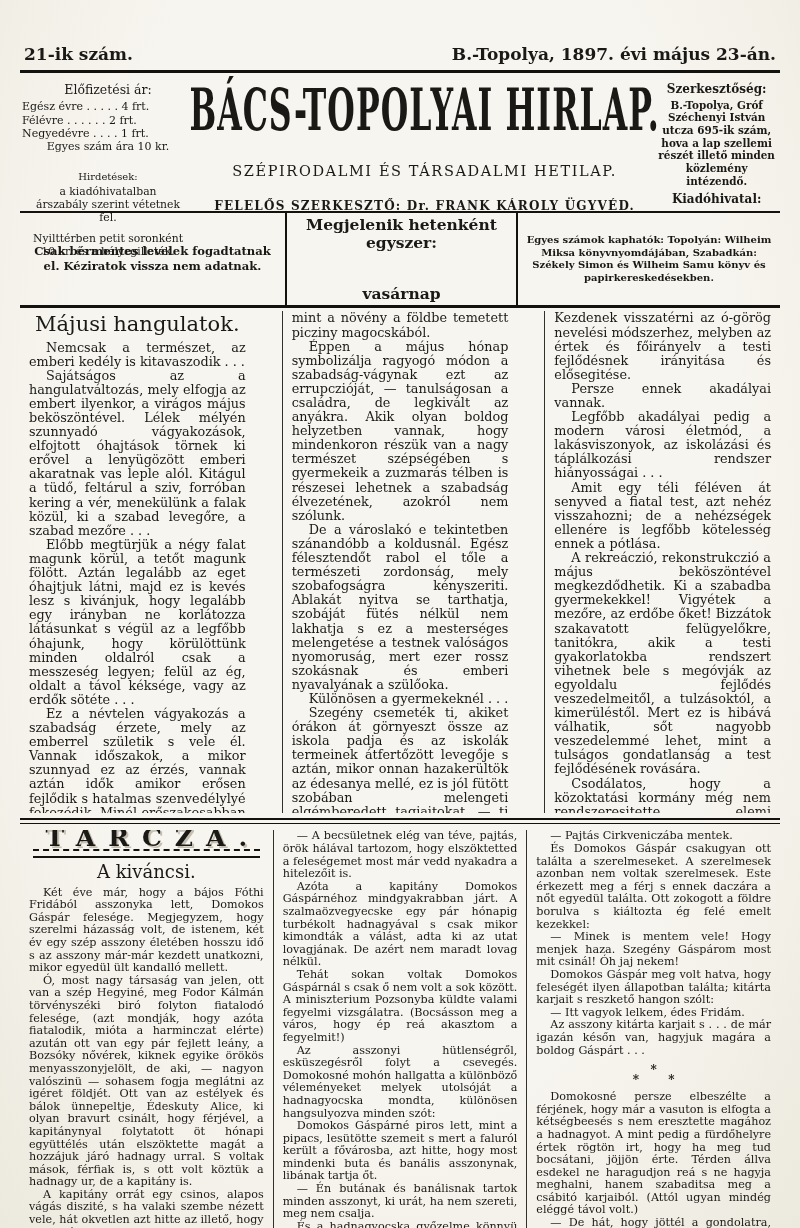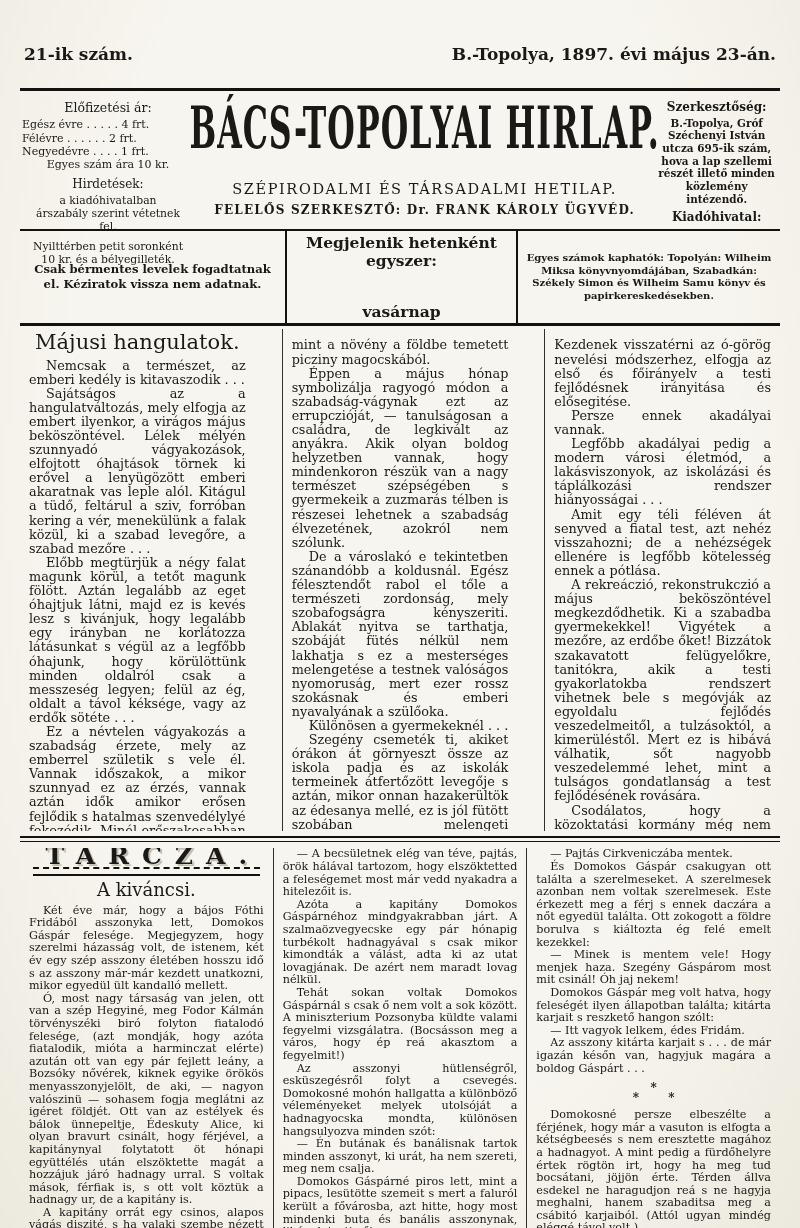--- a/index.html
+++ b/index.html
@@ -6,41 +6,41 @@
   body{
     width:800px;height:1228px;overflow:hidden;
     background:#f3f1ea;color:#1b1916;
     font-family:"DejaVu Serif","Liberation Serif",serif;
     -webkit-font-smoothing:antialiased;
   }
   .page{width:800px;height:1228px;box-sizing:border-box;padding:44px 20px 0;overflow:hidden;
     background:radial-gradient(ellipse at 50% 40%, #f7f5ef 60%, #eceade 100%);}
 
   
-  .topline{display:flex;align-items:baseline;font-weight:bold;font-size:17px;padding:0 4px 24px;}
+  .topline{display:flex;align-items:baseline;font-weight:bold;font-size:17px;padding:0 4px 6px;}
   .topline .l{flex:1;text-align:left;}
   .topline .c{flex:1;text-align:center;}
   .topline .r{flex:1.2;text-align:right;}
   .rule-heavy{border-top:3px solid #14120f;}
 
   
   .masthead{display:flex;padding:8px 2px 2px;height:138px;box-sizing:border-box;}
   .mh-left{width:243px;text-align:center;font-weight:normal;font-size:10.8px;line-height:1.22;}
   .mh-left .hd{font-size:12.5px;margin:1px 0 3px;}
-  .mh-left .hd2{font-size:12px;margin:5px 0 2px;text-align:center;}
+  .mh-left .hd2{font-size:10px;margin:17px 0 2px;text-align:center;}
   .rates{width:172px;margin:0 auto;text-align:left;font-size:11px;}
   .rates div{white-space:nowrap;}
   .rates .ctr{text-align:center;}
   .mh-left .small{padding:0 14px;}
   .mh-left .nyilt{margin-top:7px;padding:0 10px;}
   .mh-center{flex:1;text-align:center;position:relative;padding-top:6px;}
   .mh-title{font-size:31px;font-weight:bold;letter-spacing:1px;white-space:nowrap;
     transform:scale(1.02,1.85);transform-origin:50% 20%;height:62px;}
   .mh-sub{font-size:14.5px;letter-spacing:1.6px;margin-top:14px;white-space:nowrap;}
-  .mh-editor{font-size:12px;letter-spacing:1.2px;margin-top:6px;white-space:nowrap;font-weight:bold;}
+  .mh-editor{font-size:12px;letter-spacing:1.2px;margin-top:20px;white-space:nowrap;font-weight:bold;}
   .mh-right{width:180px;text-align:center;font-weight:bold;font-size:10.4px;line-height:1.22;}
   .mh-right .hd{font-size:12px;margin:1px 0 2px;}
   .mh-right .hd2{font-size:12px;margin:5px 0 2px;}
 
   
   .info-row{display:flex;border-top:2px solid #14120f;border-bottom:3px solid #14120f;
     align-items:stretch;min-height:38px;}
   .info-cell{box-sizing:border-box;padding:3px 8px;font-weight:bold;text-align:center;
     display:flex;flex-direction:column;justify-content:center;}
   .info-left{width:265px;font-size:11.6px;line-height:1.3;}
@@ -50,21 +50,21 @@
 
   
   .cols{display:flex;}
   .col{flex:1;box-sizing:border-box;padding:0 9px;text-align:justify;}
   .col + .col{border-left:1px solid #33302a;}
   .cols-top{height:502px;overflow:hidden;margin-top:3px;gap:27px;}
   .cols-top .col{font-size:12.8px;line-height:14.1px;}
   .cols-bottom{height:452px;overflow:hidden;}
   .cols-bottom .col{font-size:11.2px;line-height:12.6px;}
   p{margin:0;text-indent:17px;}
-  p.noindent{text-indent:0;margin-top:9px;}
+  p.noindent{text-indent:0;}
   .cols-bottom p{text-indent:14px;}
   .article-title{font-size:21px;font-weight:normal;text-align:center;margin:6px 0 9px;}
   .story-title{font-size:18px;font-weight:normal;text-align:center;margin:8px 0 8px;}
 
   .section-divider{height:3px;border-top:2px solid #14120f;border-bottom:1px solid #14120f;margin:5px 0 6px;}
 
   .tarcza{font-size:25px;font-weight:bold;letter-spacing:13px;text-align:center;
     text-shadow:2px 2px 0 #c4bfb0;margin-top:2px;text-indent:13px;}
   .tarcza-rule{height:5px;border-top:2px dashed #14120f;border-bottom:2px solid #14120f;
     width:97%;margin:4px auto 2px;}
@@ -129,21 +129,21 @@
     </div>
     <div class="col">
       <p class="noindent">mint a növény a földbe temetett picziny magocskából.</p>
       <p>Éppen a május hónap symbolizálja ragyogó módon a szabadság-vágynak ezt az errupczióját, — tanulságosan a családra, de legkivált az anyákra. Akik olyan boldog helyzetben vannak, hogy mindenkoron részük van a nagy természet szépségében s gyermekeik a zuzmarás télben is részesei lehetnek a szabadság élvezetének, azokról nem szólunk.</p>
       <p>De a városlakó e tekintetben szánandóbb a koldusnál. Egész félesztendőt rabol el tőle a természeti zordonság, mely szobafogságra kényszeriti. Ablakát nyitva se tarthatja, szobáját fütés nélkül nem lakhatja s ez a mesterséges melengetése a testnek valóságos nyomoruság, mert ezer rossz szokásnak és emberi nyavalyának a szülőoka.</p>
       <p>Különösen a gyermekeknél . . .</p>
       <p>Szegény csemeték ti, akiket órákon át görnyeszt össze az iskola padja és az iskolák termeinek átfertőzött levegője s aztán, mikor onnan hazakerültök az édesanya mellé, ez is jól fütött szobában melengeti elgémberedett tagjaitokat, — ti adjátok meg a legnagyobb árát az emberi czivilizáczió haladásának. Ti adjátok tulnyomó számát annak a szomoru számsornak, melyet halálozási statisztikának nevez a világ.</p>
 
     </div>
     <div class="col">
-      <p class="noindent">Kezdenek visszatérni az ó-görög nevelési módszerhez, elfogja az első és főirányelv a testi fejlődésnek irányitása és elősegitése.</p>
+      <p class="noindent">Kezdenek visszatérni az ó-görög nevelési módszerhez, melyben az értek és főirányelv a testi fejlődésnek irányitása és elősegitése.</p>
       <p>Persze ennek akadályai vannak.</p>
       <p>Legfőbb akadályai pedig a modern városi életmód, a lakásviszonyok, az iskolázási és táplálkozási rendszer hiányosságai . . .</p>
       <p>Amit egy téli féléven át senyved a fiatal test, azt nehéz visszahozni; de a nehézségek ellenére is legfőbb kötelesség ennek a pótlása.</p>
       <p>A rekreáczió, rekonstrukczió a május beköszöntével megkezdődhetik. Ki a szabadba gyermekekkel! Vigyétek a mezőre, az erdőbe őket! Bizzátok szakavatott felügyelőkre, tanitókra, akik a testi gyakorlatokba rendszert vihetnek bele s megóvják az egyoldalu fejlődés veszedelmeitől, a tulzásoktól, a kimerüléstől. Mert ez is hibává válhatik, sőt nagyobb veszedelemmé lehet, mint a tulságos gondatlanság a test fejlődésének rovására.</p>
       <p>Csodálatos, hogy a közoktatási kormány még nem rendszeresitette elemi iskoláinkban az ugynevezett játéknapokat. A hét egy egész napját, vagy akár két délutánját is czélszerü volna rendszeres tornajátékokra forditani, még pedig nem az iskolában, vagy egy szük udvaron, hanem minden esetre a községen, városon kivül, sik mezőn, erdő-</p>
     </div>
   </section>
 
   <div class="section-divider"></div>
 
@@ -155,22 +155,22 @@
       <p>Két éve már, hogy a bájos Fóthi Fridából asszonyka lett, Domokos Gáspár felesége. Megjegyzem, hogy szerelmi házasság volt, de istenem, két év egy szép asszony életében hosszu idő s az asszony már-már kezdett unatkozni, mikor egyedül ült kandalló mellett.</p>
       <p>Ó, most nagy társaság van jelen, ott van a szép Hegyiné, meg Fodor Kálmán törvényszéki biró folyton fiatalodó felesége, (azt mondják, hogy azóta fiatalodik, mióta a harminczat elérte) azután ott van egy pár fejlett leány, a Bozsóky nővérek, kiknek egyike örökös menyasszonyjelölt, de aki, — nagyon valószinü — sohasem fogja meglátni az igéret földjét. Ott van az estélyek és bálok ünnepeltje, Édeskuty Alice, ki olyan bravurt csinált, hogy férjével, a kapitánynyal folytatott öt hónapi együttélés után elszöktette magát a hozzájuk járó hadnagy urral. S voltak mások, férfiak is, s ott volt köztük a hadnagy ur, de a kapitány is.</p>
       <p>A kapitány orrát egy csinos, alapos vágás diszité, s ha valaki szembe nézett vele, hát okvetlen azt hitte az illető, hogy a kapitány urnak iker orrai vannak. Ezt a csodát a hadnagy ur tette vele, kivel a szöktetés után egy kis olympusi játékot kellett rendeznie, amugy felső utasitásra is.</p>
 
     </div>
     <div class="col">
       <p>— A becsületnek elég van téve, pajtás, örök hálával tartozom, hogy elszöktetted a feleségemet most már vedd nyakadra a hitelezőit is.</p>
       <p>Azóta a kapitány Domokos Gáspárnéhoz mindgyakrabban járt. A szalmaözvegyecske egy pár hónapig turbékolt hadnagyával s csak mikor kimondták a válást, adta ki az utat lovagjának. De azért nem maradt lovag nélkül.</p>
       <p>Tehát sokan voltak Domokos Gáspárnál s csak ő nem volt a sok között. A miniszterium Pozsonyba küldte valami fegyelmi vizsgálatra. (Bocsásson meg a város, hogy ép reá akasztom a fegyelmit!)</p>
       <p>Az asszonyi hütlenségről, esküszegésről folyt a csevegés. Domokosné mohón hallgatta a különböző véleményeket melyek utolsóját a hadnagyocska mondta, különösen hangsulyozva minden szót:</p>
+      <p>Domokos Gáspárné piros lett, mint a pipacs, lesütötte szemeit s mert a faluról került a fővárosba, azt hitte, hogy most mindenki buta és banális asszonynak, libának tartja őt.</p>
       <p>— Én butának és banálisnak tartok minden asszonyt, ki urát, ha nem szereti, meg nem csalja.</p>
-      <p>Domokos Gáspárné piros lett, mint a pipacs, lesütötte szemeit s mert a faluról került a fővárosba, azt hitte, hogy most mindenki buta és banális asszonynak, libának tartja őt.</p>
       <p>És a hadnagyocska győzelme könnyü volt. Reggel megérkezett a férj (nem tudom, mikor jön a vonat Pozsonyból) és reggel elutazott a szökő pár Cirkvenicába. (Nem tudom mikor megy a vonat ide, de azt tudom, hogy erre a fürdőre rá fér a reklám.)</p>
 
     </div>
     <div class="col">
       <p>— Pajtás Cirkveniczába mentek.</p>
       <p>És Domokos Gáspár csakugyan ott találta a szerelmeseket. A szerelmesek azonban nem voltak szerelmesek. Este érkezett meg a férj s ennek daczára a nőt egyedül találta. Ott zokogott a földre borulva s kiáltozta ég felé emelt kezekkel:</p>
       <p>— Minek is mentem vele! Hogy menjek haza. Szegény Gáspárom most mit csinál! Óh jaj nekem!</p>
       <p>Domokos Gáspár meg volt hatva, hogy feleségét ilyen állapotban találta; kitárta karjait s reszkető hangon szólt:</p>
       <p>— Itt vagyok lelkem, édes Fridám.</p>
       <p>Az asszony kitárta karjait s . . . de már igazán későn van, hagyjuk magára a boldog Gáspárt . . .</p>

